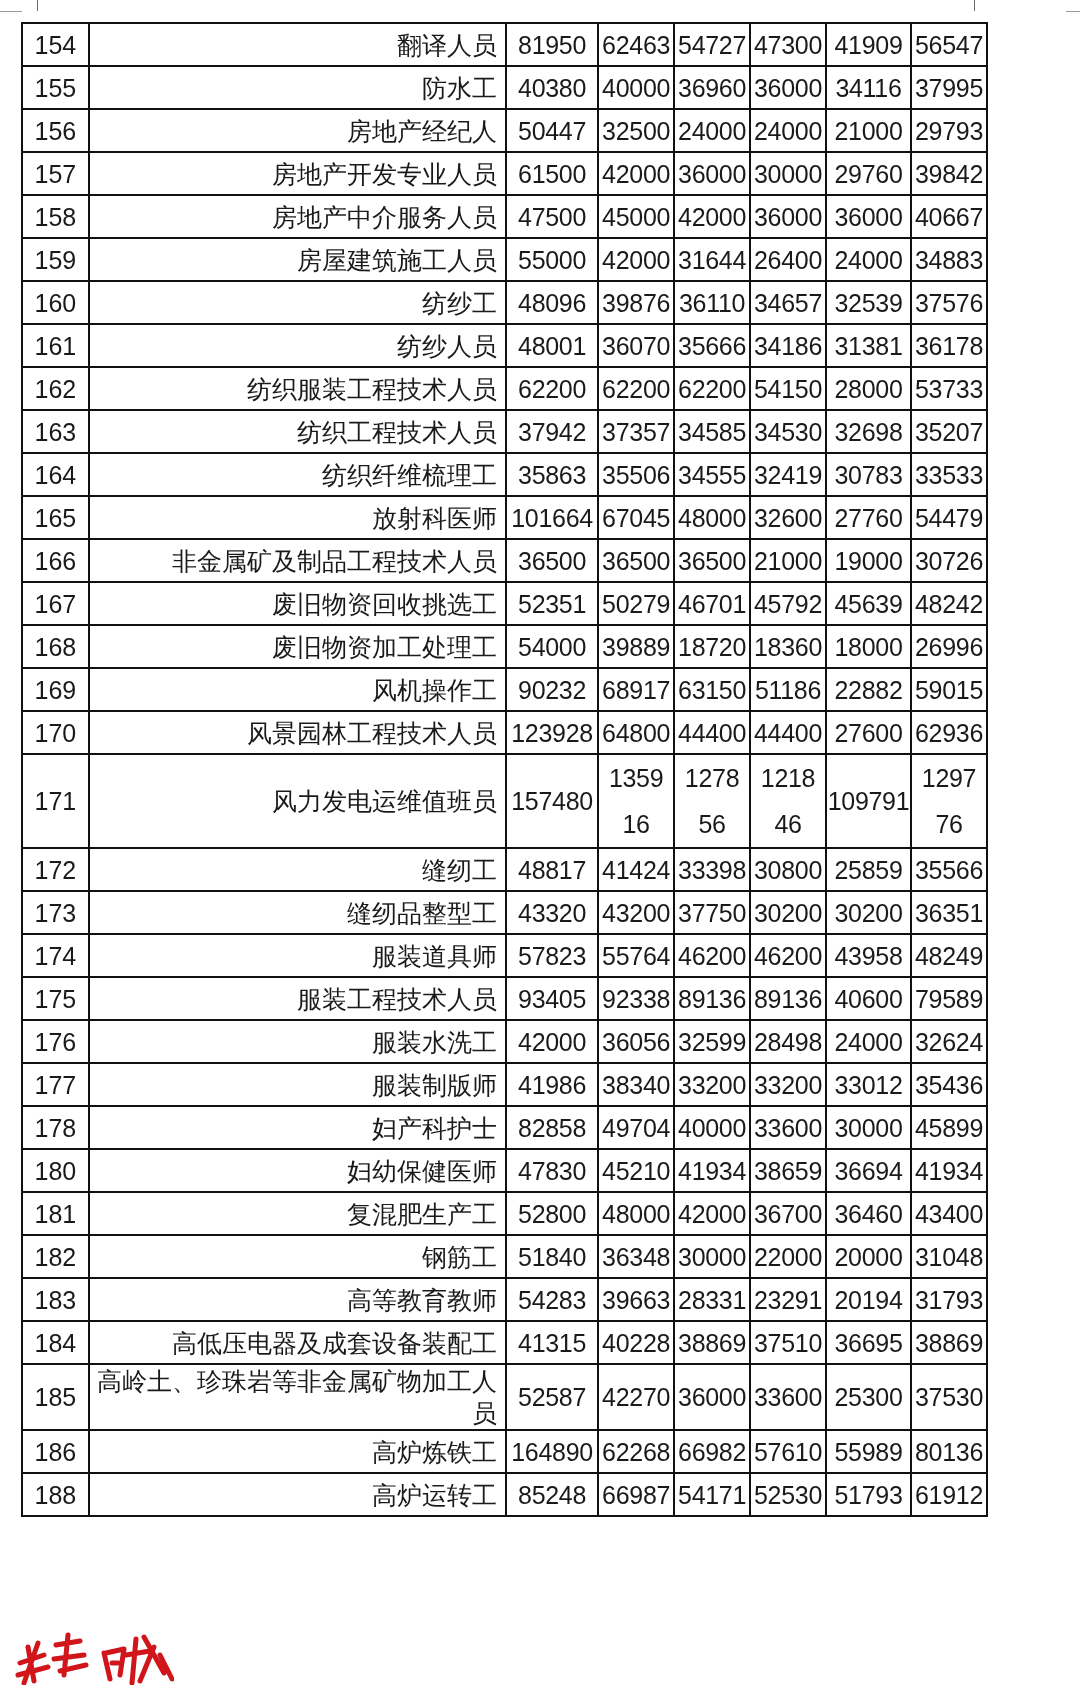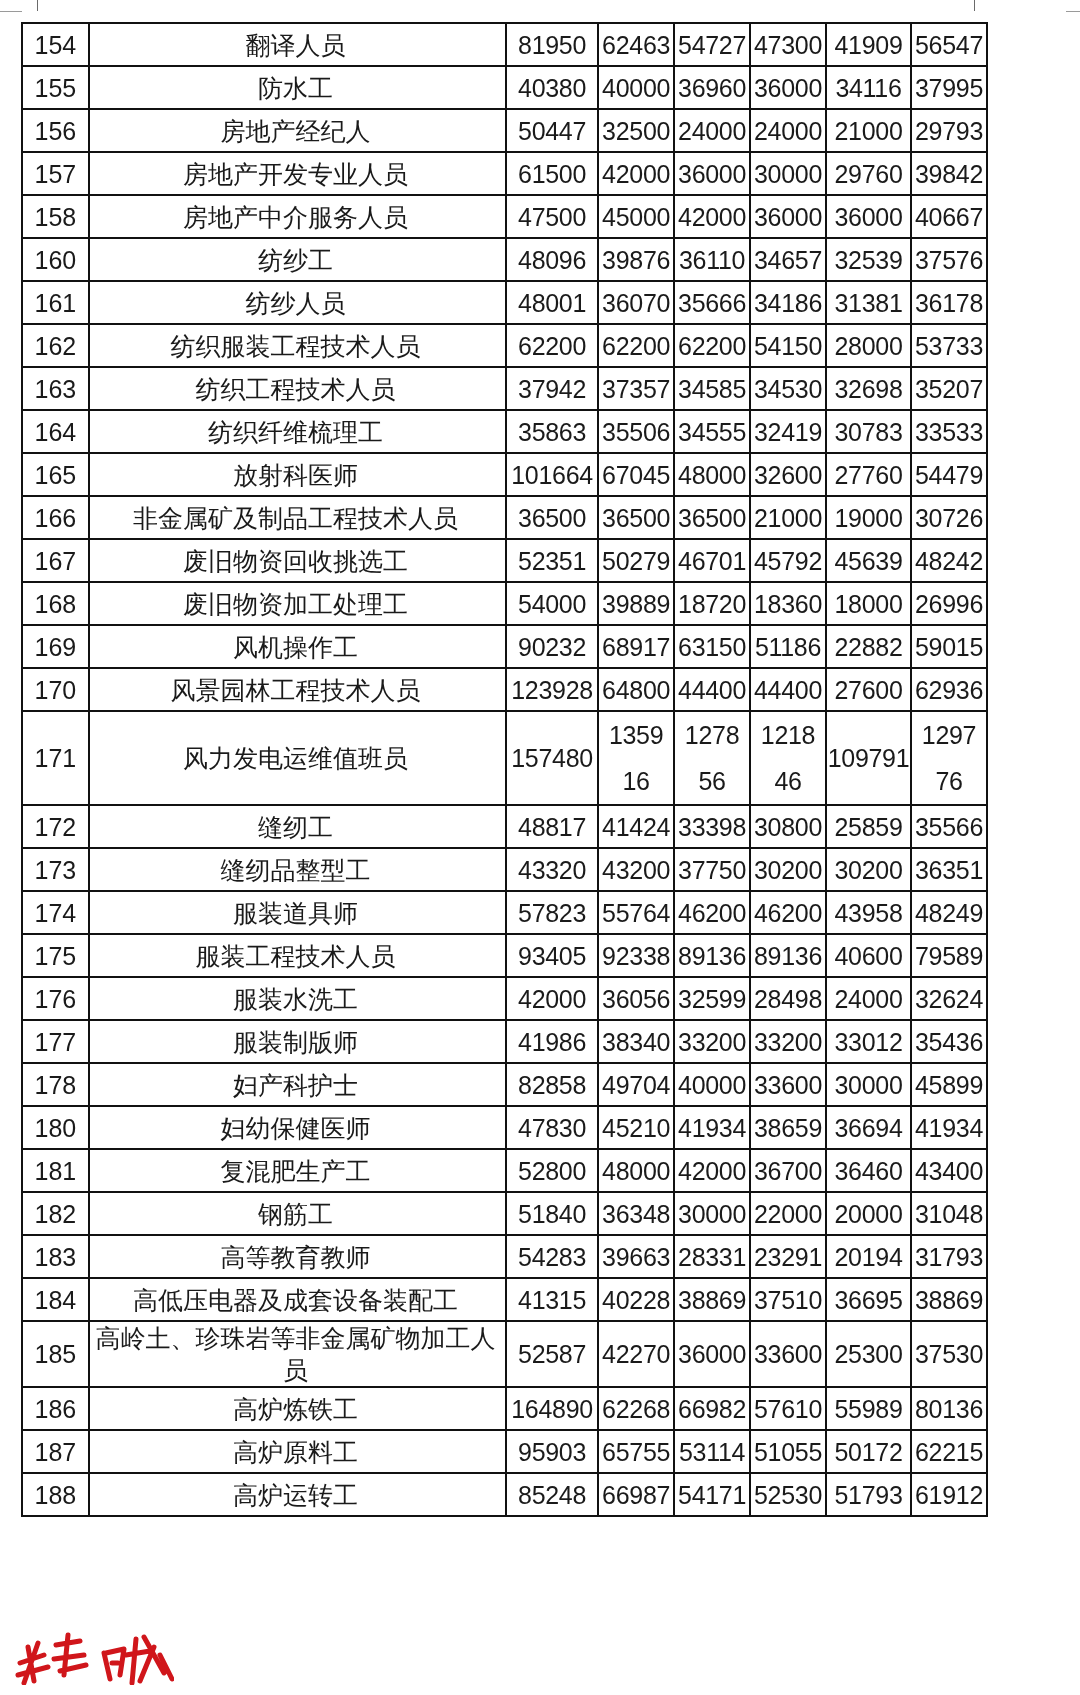--- a/index.html
+++ b/index.html
@@ -55,21 +55,21 @@
       height: 41px;
       vertical-align: middle;
       overflow: hidden;
     }
     td.c-idx {
       width: 66px;
       text-align: center;
     }
     td.c-name {
       width: 412px;
-      text-align: center;
+      text-align: right;
       padding-left: 4px !important;
       padding-right: 8px !important;
     }
     td.c-num {
       text-align: center;
       letter-spacing: -0.3px;
     }
     col.w-idx { width: 66px; }
     col.w-name { width: 412px; }
     col.w-n1 { width: 91px; }
@@ -159,20 +159,30 @@
         <td class="c-idx">158</td>
         <td class="c-name">房地产中介服务人员</td>
         <td class="c-num">47500</td>
         <td class="c-num">45000</td>
         <td class="c-num">42000</td>
         <td class="c-num">36000</td>
         <td class="c-num">36000</td>
         <td class="c-num">40667</td>
       </tr>
       <tr>
+        <td class="c-idx">159</td>
+        <td class="c-name">房屋建筑施工人员</td>
+        <td class="c-num">55000</td>
+        <td class="c-num">42000</td>
+        <td class="c-num">31644</td>
+        <td class="c-num">26400</td>
+        <td class="c-num">24000</td>
+        <td class="c-num">34883</td>
+      </tr>
+      <tr>
         <td class="c-idx">160</td>
         <td class="c-name">纺纱工</td>
         <td class="c-num">48096</td>
         <td class="c-num">39876</td>
         <td class="c-num">36110</td>
         <td class="c-num">34657</td>
         <td class="c-num">32539</td>
         <td class="c-num">37576</td>
       </tr>
       <tr>
@@ -417,30 +427,20 @@
       </tr>
       <tr>
         <td class="c-idx">186</td>
         <td class="c-name">高炉炼铁工</td>
         <td class="c-num">164890</td>
         <td class="c-num">62268</td>
         <td class="c-num">66982</td>
         <td class="c-num">57610</td>
         <td class="c-num">55989</td>
         <td class="c-num">80136</td>
-      </tr>
-      <tr>
-        <td class="c-idx">187</td>
-        <td class="c-name">高炉原料工</td>
-        <td class="c-num">95903</td>
-        <td class="c-num">65755</td>
-        <td class="c-num">53114</td>
-        <td class="c-num">51055</td>
-        <td class="c-num">50172</td>
-        <td class="c-num">62215</td>
       </tr>
       <tr>
         <td class="c-idx">188</td>
         <td class="c-name">高炉运转工</td>
         <td class="c-num">85248</td>
         <td class="c-num">66987</td>
         <td class="c-num">54171</td>
         <td class="c-num">52530</td>
         <td class="c-num">51793</td>
         <td class="c-num">61912</td>

